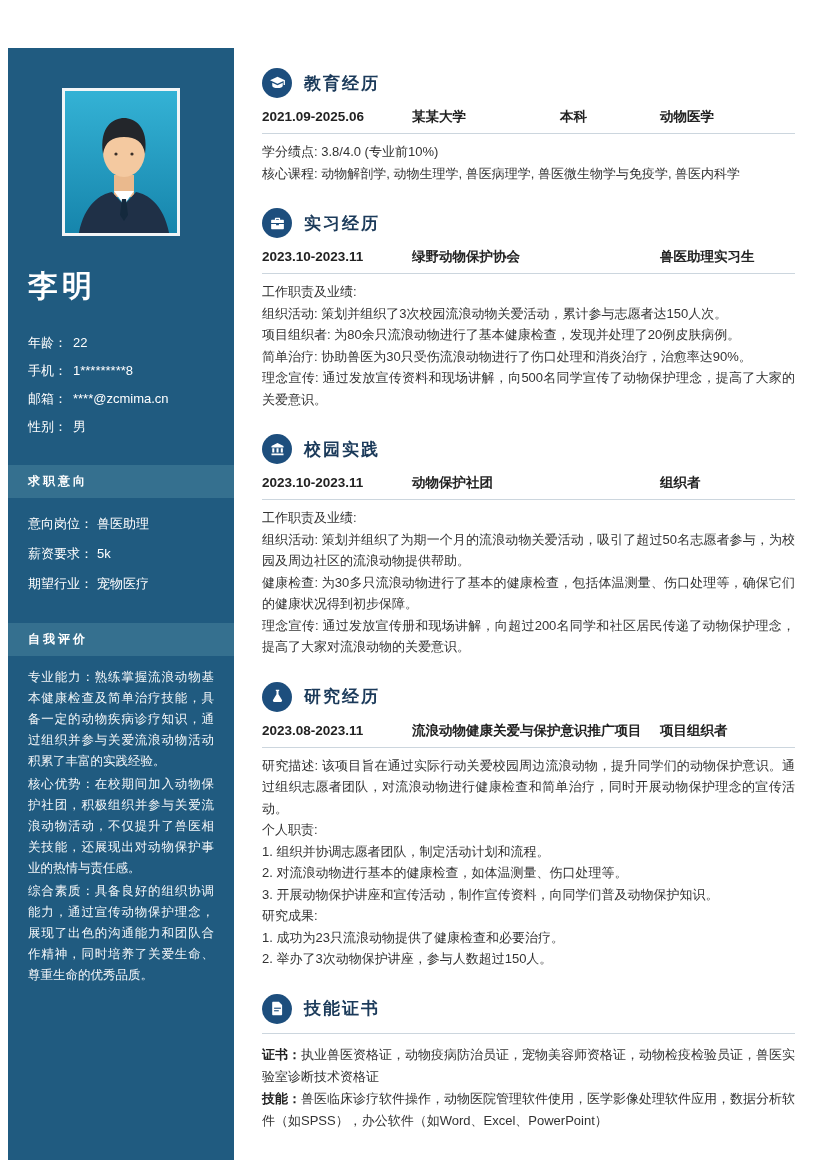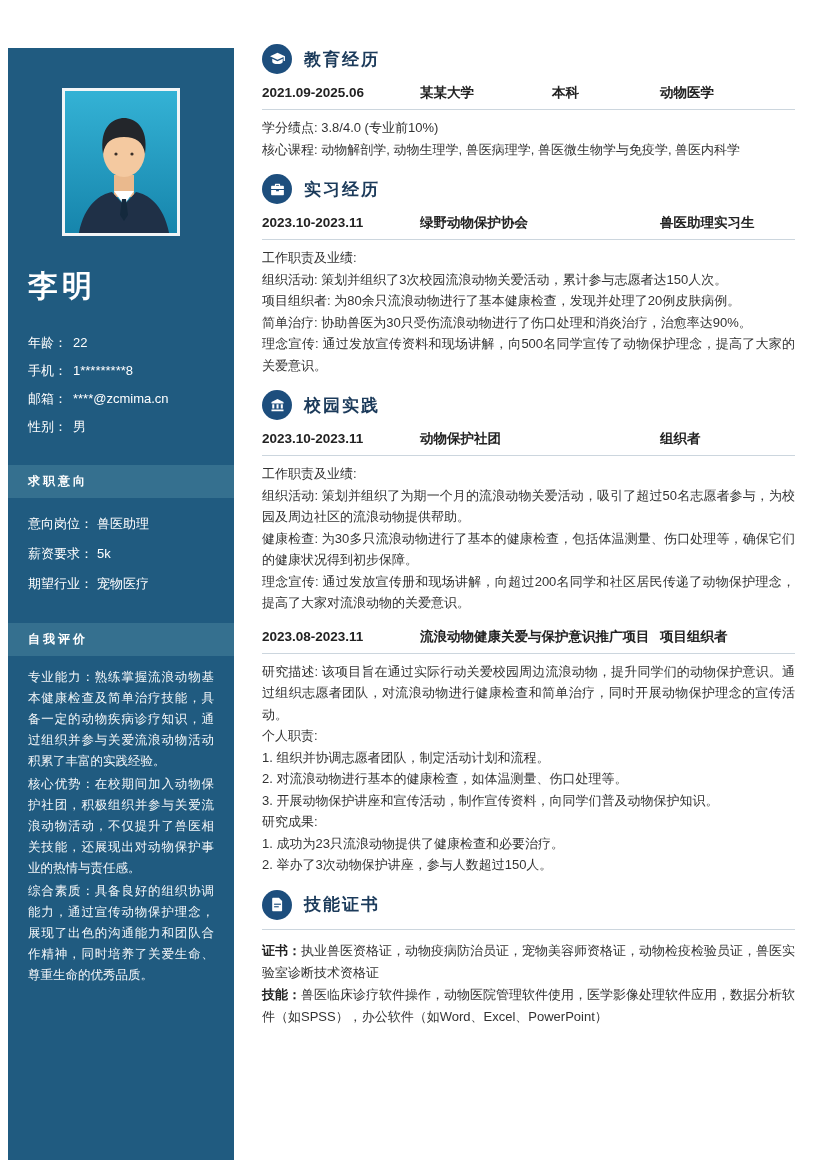--- a/index.html
+++ b/index.html
@@ -42,33 +42,33 @@
   .ji-row{display:flex;font-size:13px;line-height:30px;}
   .ji-value{margin-left:4px;}
   .eval{
     margin:0 0 2px;font-size:12.5px;line-height:21px;text-align:justify;color:#f4f7f9;
   }
 
   
   .main{
     position:absolute;left:262px;top:30px;width:533px;padding-top:14px;
   }
-  section{margin-bottom:14px;}
+  section{margin-bottom:14px;margin-top:24px;}
   .sec-head{display:flex;align-items:center;gap:12px;margin-bottom:10px;}
   .sec-head.ruled{padding-bottom:9px;border-bottom:1px solid var(--divider);}
   .icon-circle{
     flex:0 0 auto;width:30px;height:30px;border-radius:50%;background:var(--icon-circle);
     display:flex;align-items:center;justify-content:center;
   }
   .icon-circle svg{width:17px;height:17px;display:block;}
   .sec-title{margin:0;font-size:17px;font-weight:bold;letter-spacing:2px;color:var(--section-title);}
   .entry-row{
     display:flex;align-items:baseline;margin-top:2px;padding-bottom:7px;
     border-bottom:1px solid var(--divider);
-    font-size:13.5px;font-weight:bold;color:#222;gap:8px;
+    font-size:13.5px;font-weight:bold;color:#222;
   }
   .e-date{flex:0 0 150px;}
   .e-main{flex:1 1 auto;}
   .e-col{flex:0 0 100px;}
   .e-last{flex:0 0 135px;}
   .body-block{margin-top:7px;}
   .bline{margin:0;font-size:13px;line-height:21.5px;color:var(--body-text);text-align:justify;}
   .skill-line{margin:0;font-size:13px;line-height:22px;text-align:justify;}
   .skill-label{font-weight:bold;color:#222;}
 </style>
@@ -207,20 +207,28 @@
       </div>
       <div class="body-block">
         <p class="bline">工作职责及业绩:</p>
         <p class="bline">组织活动: 策划并组织了为期一个月的流浪动物关爱活动，吸引了超过50名志愿者参与，为校园及周边社区的流浪动物提供帮助。</p>
         <p class="bline">健康检查: 为30多只流浪动物进行了基本的健康检查，包括体温测量、伤口处理等，确保它们的健康状况得到初步保障。</p>
         <p class="bline">理念宣传: 通过发放宣传册和现场讲解，向超过200名同学和社区居民传递了动物保护理念，提高了大家对流浪动物的关爱意识。</p>
       </div>
     </section>
 
     <section>
+      <div class="sec-head">
+        <span class="icon-circle">
+          <svg viewBox="0 0 24 24">
+              <path fill="#ffffff" d="M9.6 2.6h4.8v1.7h-1v4.5l4.9 8.1c.7 1.2-.2 2.7-1.6 2.7H7.3c-1.4 0-2.3-1.5-1.6-2.7l4.9-8.1V4.3h-1z"></path>
+            </svg>
+        </span>
+        <h2 class="sec-title">研究经历</h2>
+      </div>
       <div class="entry-row">
         <span class="e-date">2023.08-2023.11</span>
         <span class="e-main">流浪动物健康关爱与保护意识推广项目</span>
         <span class="e-last">项目组织者</span>
       </div>
       <div class="body-block">
         <p class="bline">研究描述: 该项目旨在通过实际行动关爱校园周边流浪动物，提升同学们的动物保护意识。通过组织志愿者团队，对流浪动物进行健康检查和简单治疗，同时开展动物保护理念的宣传活动。</p>
         <p class="bline">个人职责:</p>
         <p class="bline">1. 组织并协调志愿者团队，制定活动计划和流程。</p>
         <p class="bline">2. 对流浪动物进行基本的健康检查，如体温测量、伤口处理等。</p>

